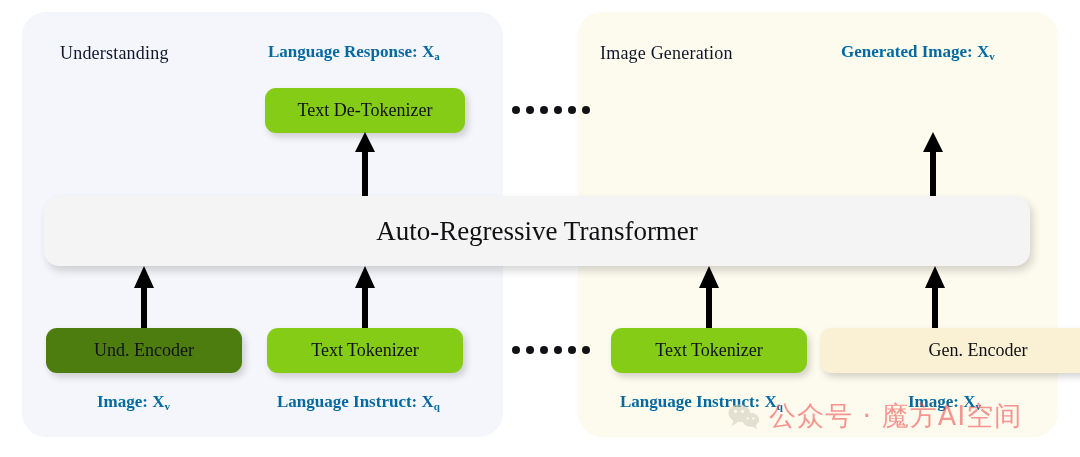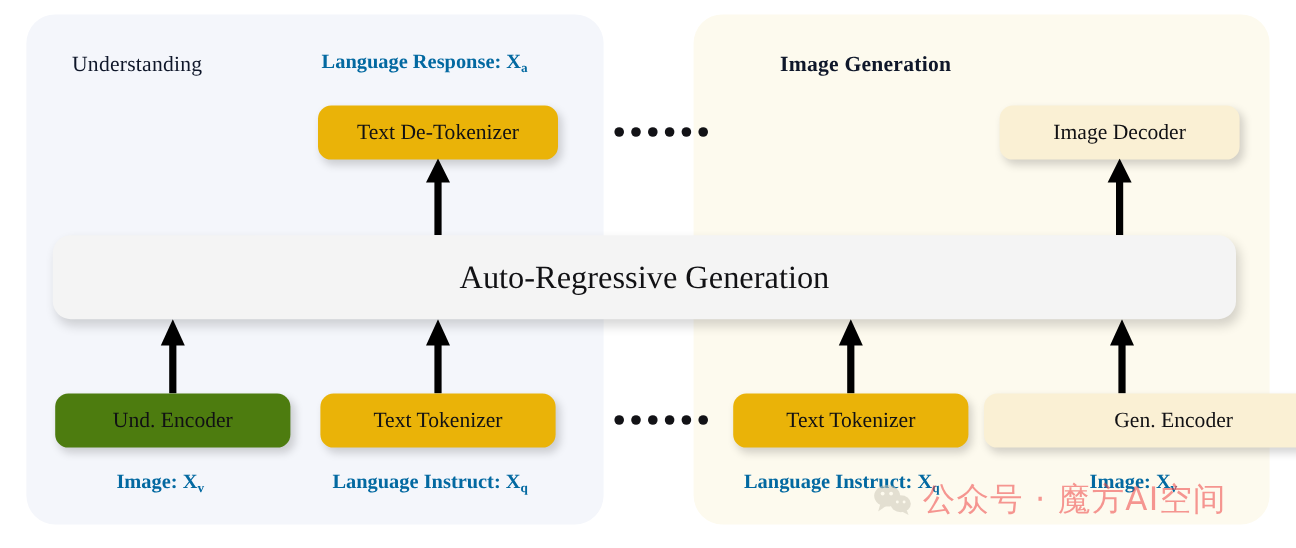--- a/index.html
+++ b/index.html
@@ -40,21 +40,21 @@
 
   
   .panel-title {
     position: absolute;
     font-size: 18px;
     color: #0f172a;
     letter-spacing: .2px;
     white-space: nowrap;
   }
   #title-understanding { left: 60px; top: 43px; }
-  #title-generation    { left: 650px; top: 43px; font-weight: bold; }
+  #title-generation    { left: 600px; top: 43px; }
 
   
   .io-caption {
     position: absolute;
     font-size: 17px;
     font-weight: bold;
     color: #0369a1;
     white-space: nowrap;
   }
   .io-caption .sub {
@@ -75,21 +75,21 @@
     height: 45px;
     border-radius: 11px;
     box-shadow: 3px 4px 7px rgba(0,0,0,0.17);
     display: flex;
     align-items: center;
     justify-content: center;
     font-size: 18px;
     color: #111114;
     white-space: nowrap;
   }
-  .box-neutral { background: #eab308; }
+  .box-neutral { background: #84cc16; }
   .box-blue    { background: #4d7c0f; }
   .box-cream   { background: #faf0d4; }
 
   #box-text-detokenizer { left: 265px; top: 88px;  width: 200px; }
   #box-image-decoder    { left: 833px; top: 88px;  width: 200px; }
   #box-und-encoder      { left: 46px;  top: 328px; width: 196px; }
   #box-text-tokenizer-l { left: 267px; top: 328px; width: 196px; }
   #box-text-tokenizer-r { left: 611px; top: 328px; width: 196px; }
   #box-gen-encoder      { left: 820px; top: 328px; width: 236px; padding-left: 40px; }
 
@@ -170,39 +170,41 @@
 
   <div class="panel" id="panel-understanding"></div>
   <div class="panel" id="panel-generation"></div>
 
   <div class="panel-title" id="title-understanding">Understanding</div>
   <div class="panel-title" id="title-generation">Image Generation</div>
 
   <div class="io-caption" id="cap-language-response">
     <span>Language Response: X</span><span class="sub">a</span>
   </div>
+  <div class="io-caption" id="cap-generated-image">
+    <span>Generated Image: X</span><span class="sub">v</span>
+  </div>
 
   <div class="box box-neutral" id="box-text-detokenizer">Text De-Tokenizer</div>
-  <div class="box box-cream" id="box-image-decoder">Image Decoder</div>
 
   <div class="arrow" id="arrow-detok">
     <svg width="22" height="64" viewBox="0 0 22 64" xmlns="http://www.w3.org/2000/svg">
       <rect x="8" y="16" width="6" height="48" fill="#000000"></rect>
       <polygon points="11,0 21,20 1,20" fill="#000000"></polygon>
     </svg>
   </div>
   <div class="arrow" id="arrow-decode">
     <svg width="22" height="64" viewBox="0 0 22 64" xmlns="http://www.w3.org/2000/svg">
       <rect x="8" y="16" width="6" height="48" fill="#000000"></rect>
       <polygon points="11,0 21,20 1,20" fill="#000000"></polygon>
     </svg>
   </div>
 
   <div id="transformer-bar">
-    <div id="transformer-label">Auto-Regressive Generation</div>
+    <div id="transformer-label">Auto-Regressive Transformer</div>
   </div>
 
   <div class="arrow" id="arrow-und">
     <svg width="22" height="62" viewBox="0 0 22 62" xmlns="http://www.w3.org/2000/svg">
       <rect x="8" y="18" width="6" height="44" fill="#000000"></rect>
       <polygon points="11,0 21,22 1,22" fill="#000000"></polygon>
     </svg>
   </div>
   <div class="arrow" id="arrow-tok-l">
     <svg width="22" height="62" viewBox="0 0 22 62" xmlns="http://www.w3.org/2000/svg">

